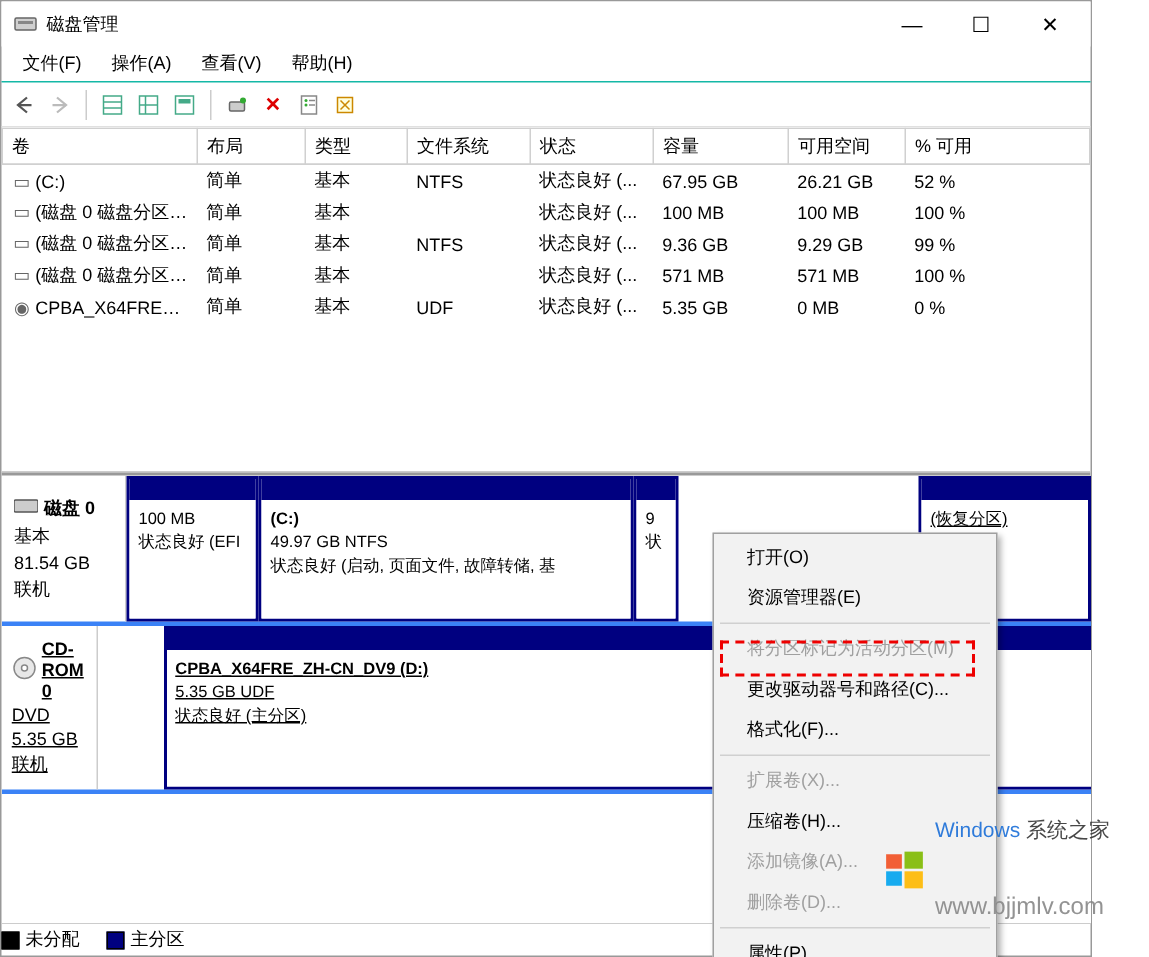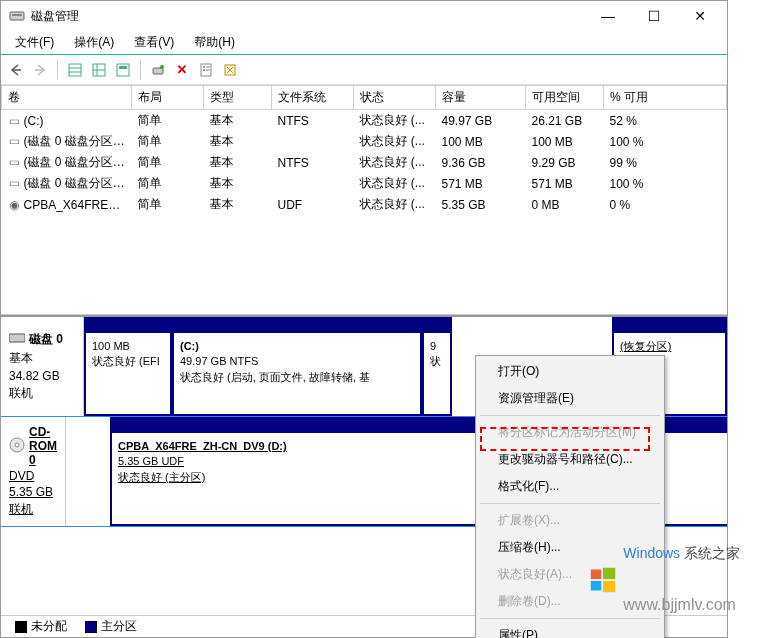--- a/index.html
+++ b/index.html
@@ -22,30 +22,30 @@
 
 .content { flex: 1; display: flex; flex-direction: column; overflow: hidden; }
 
 .table-wrap { height: 230px; overflow: auto; border-bottom: 1px solid #ccc; }
 table.volumes { width: 100%; border-collapse: collapse; font-size: 12px; table-layout: fixed; }
 table.volumes th { text-align: left; font-weight: normal; padding: 3px 6px; border: 1px solid #d0d0d0; background: #fff; white-space: nowrap; overflow: hidden; }
 table.volumes td { padding: 2px 6px; white-space: nowrap; overflow: hidden; text-overflow: ellipsis; }
 .vol-icon { display: inline-block; width: 14px; text-align: center; margin-right: 2px; color: #666; }
 
 .graphical { flex: 1; overflow: auto; padding: 0; border-top: 2px solid #999; background: #fff; }
-.disk-row { display: flex; border-bottom: 1px solid #3b82f6; min-height: 100px; }
+.disk-row { display: flex; border-bottom: 3px solid #3b82f6; min-height: 100px; justify-content: center; }
 .disk-label { width: 118px; padding: 8px; font-size: 12px; border-right: 1px solid #ccc; display: flex; flex-direction: column; justify-content: center; gap: 2px; }
 .disk-label .dname { font-weight: bold; display: flex; align-items: center; gap: 4px; }
 .disk-parts { flex: 1; display: flex; gap: 0; padding: 0; }
 .part { border: 2px solid #000080; margin: 0; display: flex; flex-direction: column; position: relative; }
 .part .part-header { height: 14px; background: #000080; }
 .part .part-body { flex: 1; padding: 6px; font-size: 11px; background: #fff; line-height: 1.4; overflow: hidden; }
 .part-title { font-weight: bold; }
 
-.statusbar { height: 22px; border-top: 1px solid #ccc; display: flex; align-items: center; font-size: 12px; padding: 0 14px; gap: 18px; }
+.statusbar { height: 22px; border-top: 1px solid #ccc; display: flex; align-items: center; font-size: 12px; padding: 0 0; gap: 18px; }
 .legend-item { display: flex; align-items: center; gap: 4px; }
 .legend-swatch { width: 12px; height: 12px; border: 1px solid #000; }
 .legend-black { background: #000; }
 .legend-blue { background: #000080; }
 
 .context-menu { position: absolute; left: 475px; top: 355px; width: 190px; background: #f2f2f2; border: 1px solid #a0a0a0; box-shadow: 2px 2px 4px rgba(0,0,0,0.3); font-size: 12px; padding: 2px; }
 .context-menu .cm-item { padding: 5px 10px 5px 20px; cursor: default; position: relative; }
 .context-menu .cm-item.disabled { color: #a0a0a0; }
 .context-menu .cm-sep { height: 1px; background: #d0d0d0; margin: 3px 2px; }
 .highlight-box { position: absolute; border: 2px dashed #e00; left: 480px; top: 427px; width: 170px; height: 24px; pointer-events: none; }
@@ -166,21 +166,21 @@
             <th>% 可用</th>
           </tr>
         </thead>
         <tbody id="vol-body">
             <tr>
               <td><span class="vol-icon">▭</span><span>(C:)</span></td>
               <td>简单</td>
               <td>基本</td>
               <td>NTFS</td>
               <td>状态良好 (...</td>
-              <td>49.97 GB</td>
+              <td>67.95 GB</td>
               <td>26.21 GB</td>
               <td>52 %</td>
             </tr>
             <tr>
               <td><span class="vol-icon">▭</span><span>(磁盘 0 磁盘分区 1)</span></td>
               <td>简单</td>
               <td>基本</td>
               <td></td>
               <td>状态良好 (...</td>
               <td>100 MB</td>
@@ -225,21 +225,21 @@
 
       <div class="disk-row">
         <div class="disk-label">
           <div class="dname">
               <span><svg width="16" height="12" viewBox="0 0 16 12">
                   <rect x="0" y="2" width="16" height="8" rx="1" fill="#ccc" stroke="#555"></rect>
                 </svg></span>
               <span>磁盘 0</span>
             </div>
           <div>基本</div>
-          <div>34.82 GB</div>
+          <div>81.54 GB</div>
           <div>联机</div>
         </div>
         <div class="disk-parts" id="disk0-parts">
             <div class="part" style="width: 88px;">
               <div class="part-header"></div>
               <div class="part-body">
                 <div>100 MB</div>
                 <div>状态良好 (EFI </div>
               </div>
             </div>
@@ -314,21 +314,21 @@
 <div class="context-menu">
   <div class="cm-item enabled">打开(O)</div>
   <div class="cm-item enabled">资源管理器(E)</div>
   <div class="cm-sep"></div>
   <div class="cm-item disabled">将分区标记为活动分区(M)</div>
   <div class="cm-item enabled">更改驱动器号和路径(C)...</div>
   <div class="cm-item enabled">格式化(F)...</div>
   <div class="cm-sep"></div>
   <div class="cm-item disabled">扩展卷(X)...</div>
   <div class="cm-item enabled">压缩卷(H)...</div>
-  <div class="cm-item disabled">状态良好(A)...</div>
+  <div class="cm-item disabled">添加镜像(A)...</div>
   <div class="cm-item disabled">删除卷(D)...</div>
   <div class="cm-sep"></div>
   <div class="cm-item enabled">属性(P)</div>
 
 </div>
 
 <div class="highlight-box"></div>
 
 <div class="watermark">
   <svg class="wm-logo" viewBox="0 0 32 32">

